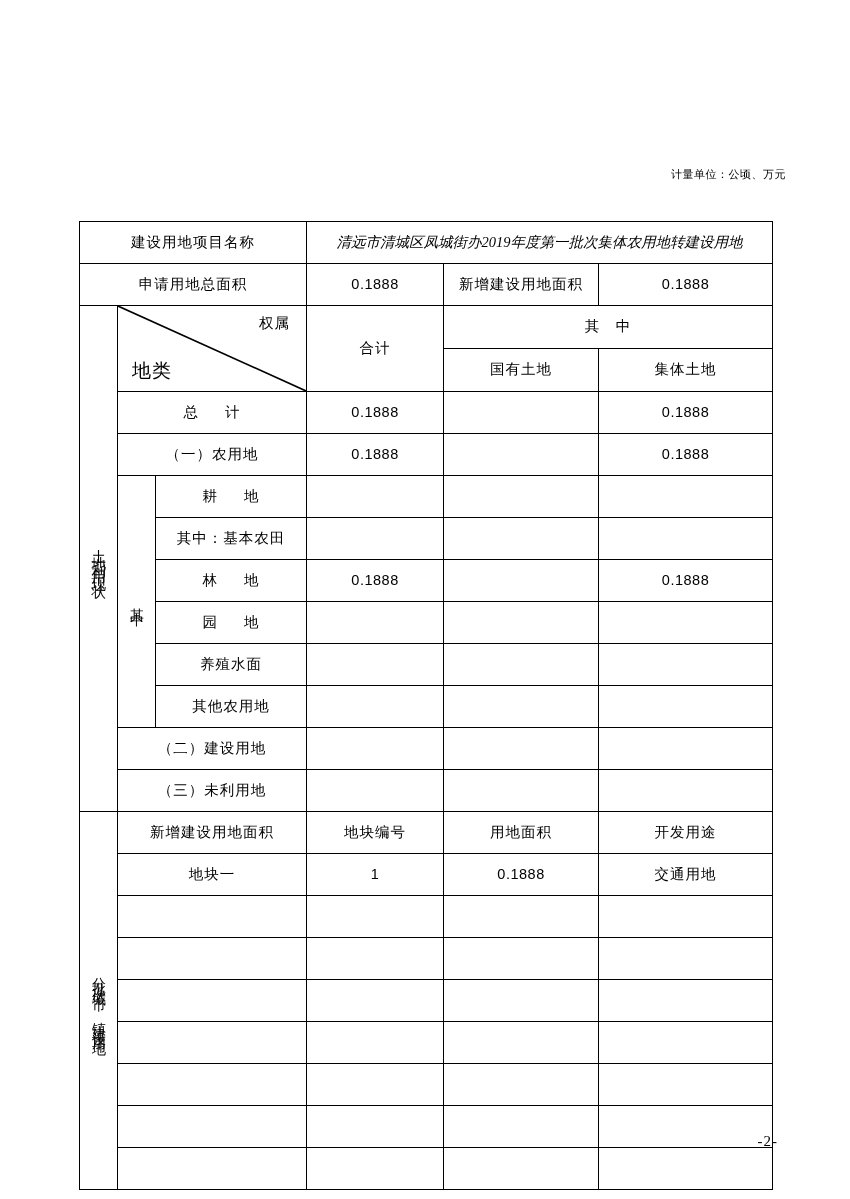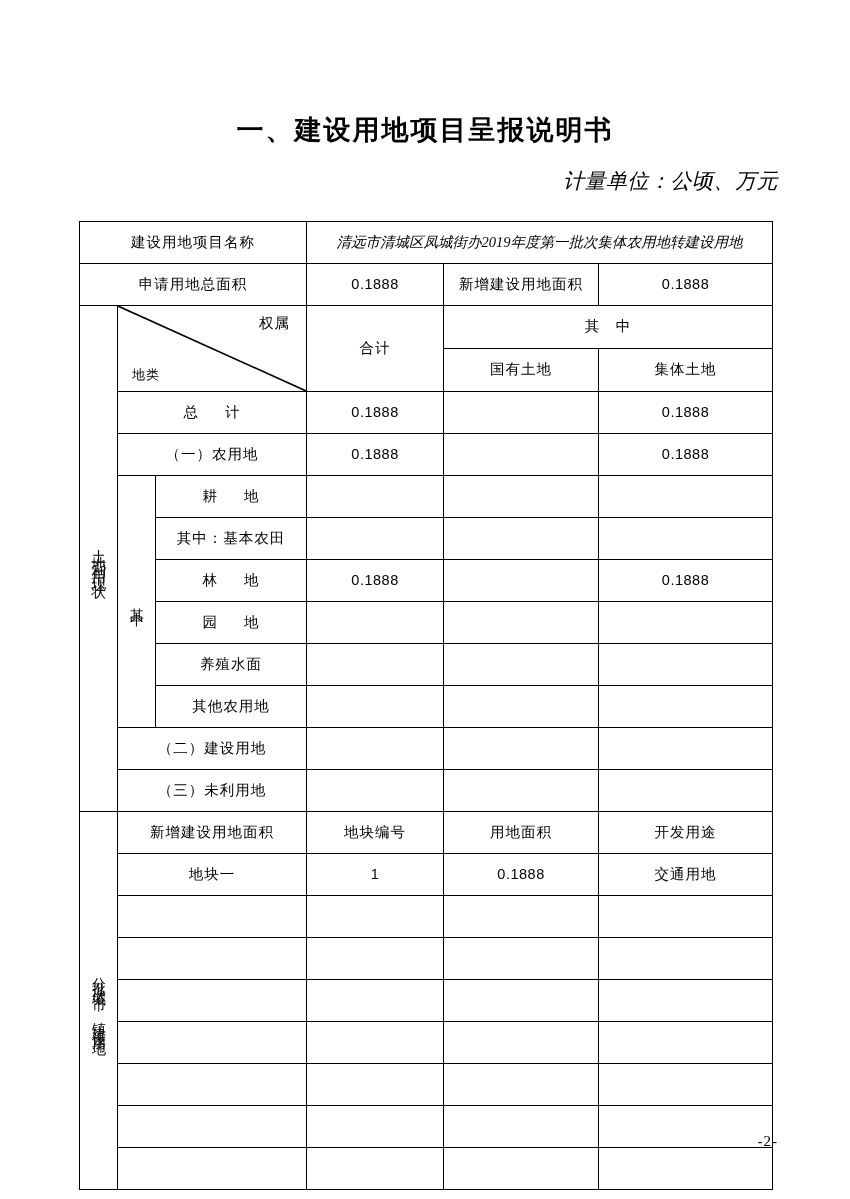--- a/index.html
+++ b/index.html
@@ -30,25 +30,24 @@
     width: 850px;
     text-align: center;
     font-size: 27px;
     font-weight: bold;
     letter-spacing: 2px;
     font-family: "Liberation Serif", "DejaVu Serif", serif;
   }
 
   .unit-line {
     position: absolute;
-    right: 72px;
+    right: 64px;
     top: 167px;
-    font-size: 21px;
+    font-size: 11px;
     letter-spacing: 0.5px;
-    font-style: italic;
   }
 
   .page-number {
     position: absolute;
     right: 72px;
     top: 1133px;
     font-size: 15px;
     letter-spacing: 1px;
   }
 
@@ -115,32 +114,31 @@
     position: absolute;
     right: 16px;
     top: 8px;
     font-size: 14.5px;
     letter-spacing: 1px;
   }
   .diag .bl {
     position: absolute;
     left: 14px;
     bottom: 7px;
-    font-size: 13px;
+    font-size: 19px;
     letter-spacing: 1px;
   }
 
   .thick-top { border-top-width: 2px; }
 </style>
 </head>
 <body>
 
 <div class="page">
 
-  <div class="doc-title">一、建设用地项目呈报说明书</div>
 
   <div class="unit-line">计量单位：公顷、万元</div>
 
   <table class="form">
     <colgroup>
       <col style="width:38px">
       <col style="width:38px">
       <col style="width:151px">
       <col style="width:137px">
       <col style="width:155px">

